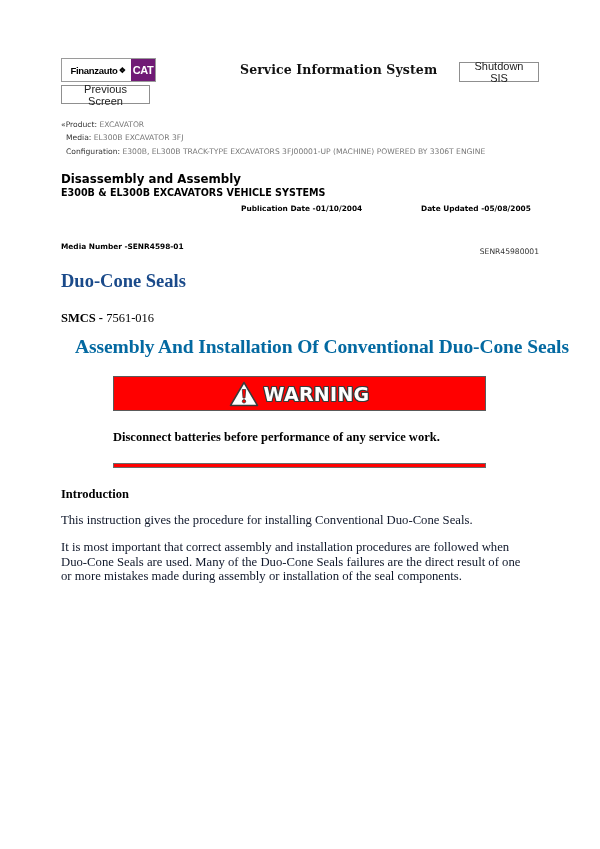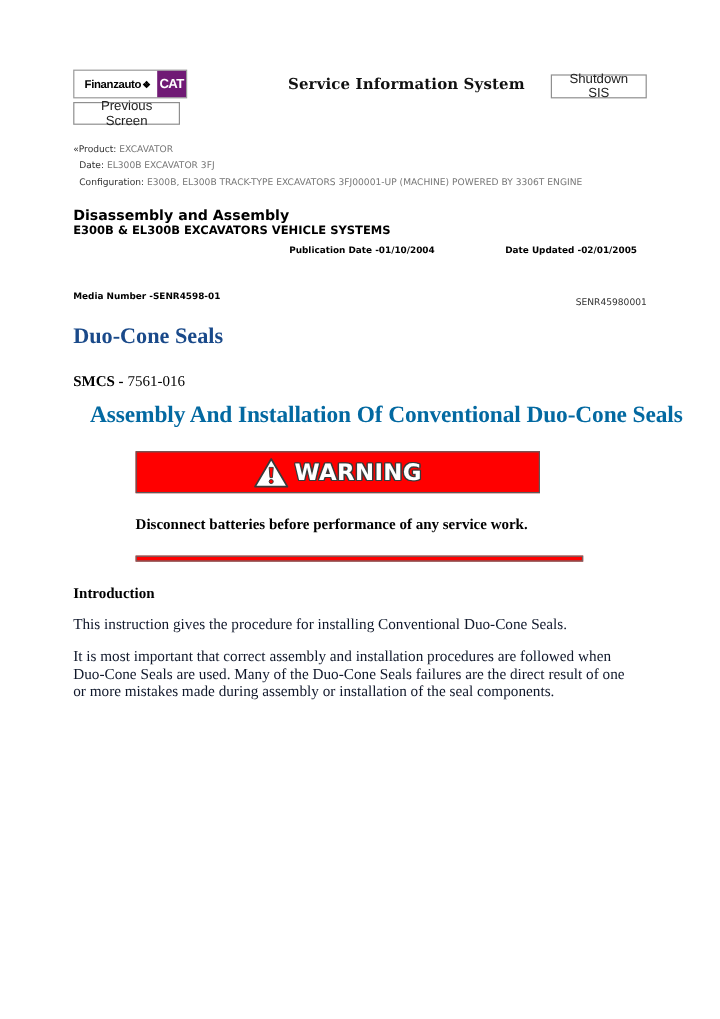--- a/index.html
+++ b/index.html
@@ -150,21 +150,21 @@
       font-weight: bold;
       font-size: 19.5px;
       color: #0369a1;
       letter-spacing: -0.1px;
       white-space: nowrap;
       margin-left: 14px;
     }
 
     
     .warn-box {
-      left: 113px; top: 376px; width: 337px; height: 35px;
+      left: 113px; top: 376px; width: 373px; height: 35px;
       box-sizing: border-box;
       background: #ff0000;
       border: 1px solid #5a5a5a;
       display: flex; align-items: center; justify-content: center;
       gap: 4px;
     }
     .warn-icon { width: 30px; height: 26px; display: block; }
     .warn-text {
       font-family: "DejaVu Sans", sans-serif;
       font-weight: bold;
@@ -220,33 +220,33 @@
 <div class="abs sis-title">Service Information System</div>
 
 <button class="abs btn btn-shutdown">Shutdown SIS</button>
 <button class="abs btn btn-prev">Previous Screen</button>
 
 <div class="abs info info-product">
   <span class="lbl">«Product:</span>
   <span>EXCAVATOR</span>
 </div>
 <div class="abs info info-model">
-  <span class="lbl">Date:</span>
+  <span class="lbl">Media:</span>
   <span>EL300B EXCAVATOR 3FJ</span>
 </div>
 <div class="abs info info-config">
   <span class="lbl">Configuration:</span>
   <span>E300B, EL300B TRACK-TYPE EXCAVATORS 3FJ00001-UP (MACHINE) POWERED BY 3306T ENGINE</span>
 </div>
 
 <div class="abs doc-type">Disassembly and Assembly</div>
 <div class="abs doc-system">E300B &amp; EL300B EXCAVATORS VEHICLE SYSTEMS</div>
 <div class="abs meta meta-media">Media Number -SENR4598-01</div>
 <div class="abs meta meta-pub">Publication Date -01/10/2004</div>
-<div class="abs meta meta-upd">Date Updated -02/01/2005</div>
+<div class="abs meta meta-upd">Date Updated -05/08/2005</div>
 
 <div class="abs doc-id">SENR45980001</div>
 
 <div class="abs title-blue">Duo-Cone Seals</div>
 <div class="abs smcs">
   <b>SMCS -</b><span> 7561-016</span>
 </div>
 <div class="abs main-heading">Assembly And Installation Of Conventional Duo-Cone Seals</div>
 
 <div class="abs warn-box">

